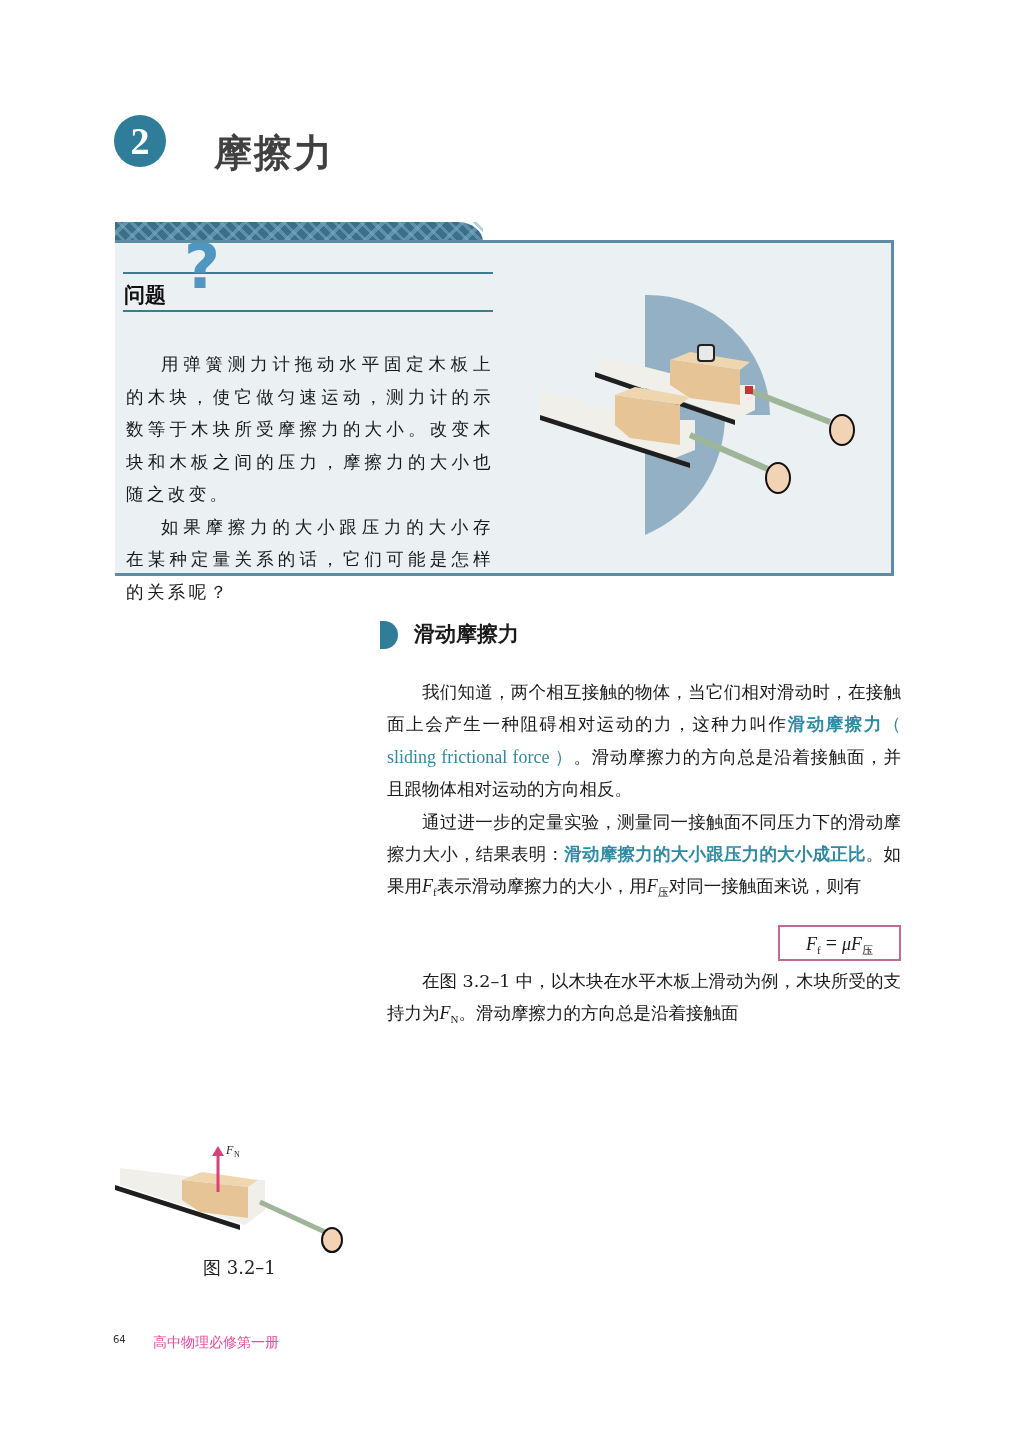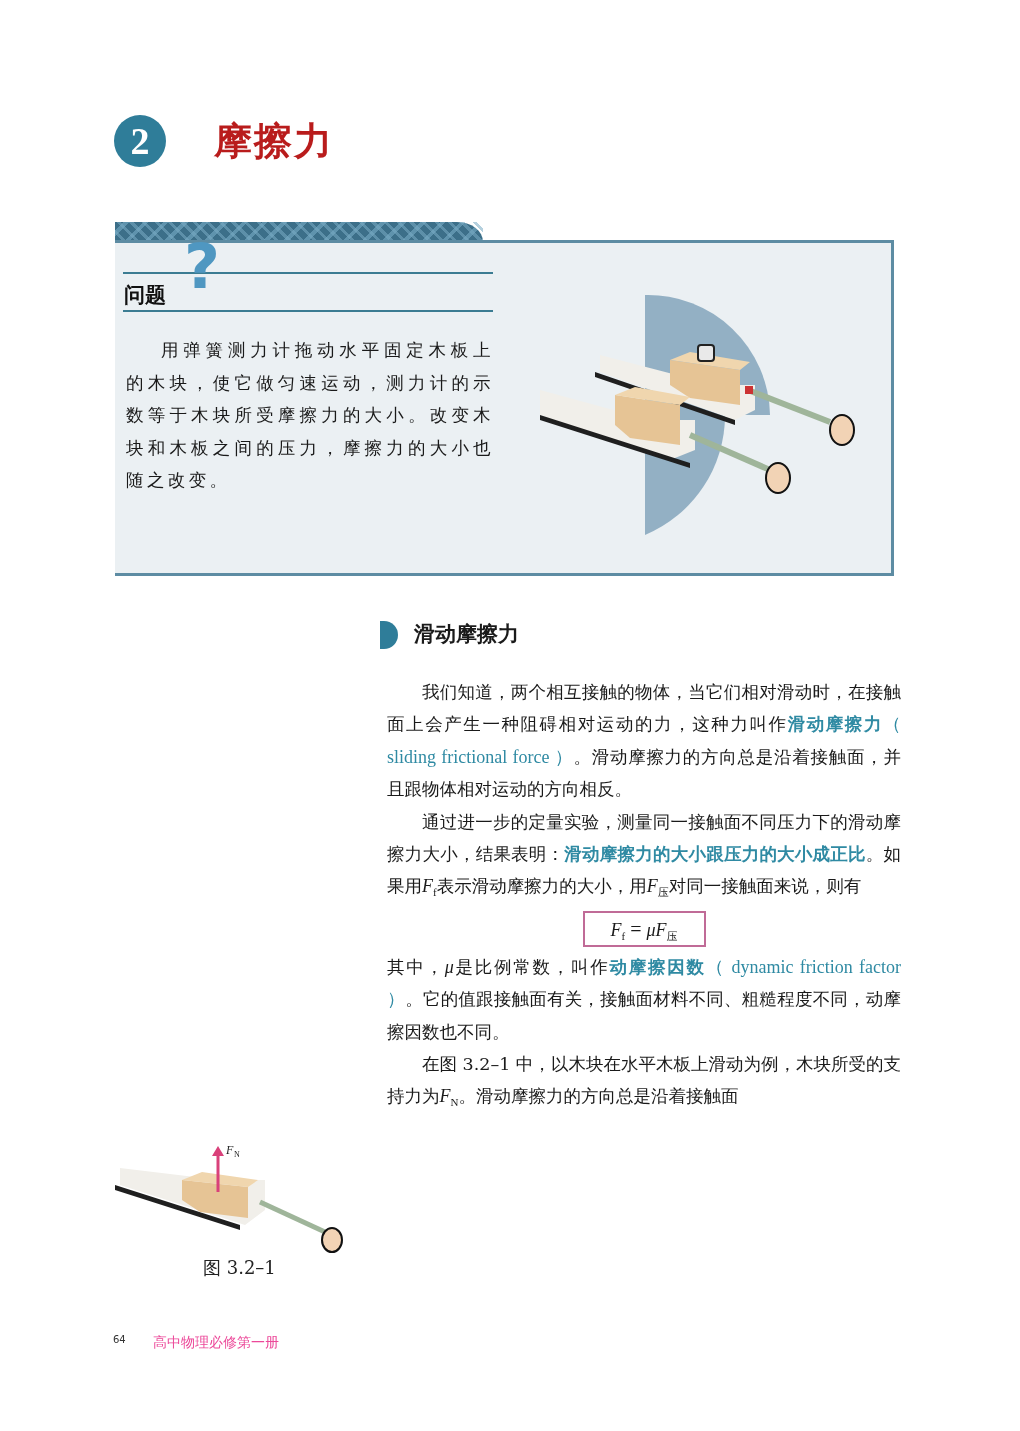--- a/index.html
+++ b/index.html
@@ -9,22 +9,22 @@
   }
   .abs { position: absolute; }
 
   
   .sec-circle {
     left: 114px; top: 115px; width: 52px; height: 52px; border-radius: 50%;
     background: #2f7d99; color: #ffffff; text-align: center; line-height: 52px;
     font-family: "Liberation Serif", serif; font-size: 38px; font-weight: bold;
   }
   .sec-title {
-    left: 214px; top: 116px; font-family: "DejaVu Serif", serif; font-size: 38px;
-    letter-spacing: 2px; color: #b91c1c; font-weight: bold;
+    left: 214px; top: 128px; font-family: "DejaVu Serif", serif; font-size: 38px;
+    letter-spacing: 2px; color: #404040; font-weight: bold;
   }
 
   
   .q-stripe {
     left: 115px; top: 222px; width: 368px; height: 20px;
     background: repeating-linear-gradient(135deg, #3c6f89 0 6px, #5f93ad 6px 10px, #3c6f89 10px 14px);
     border-top-right-radius: 26px 20px;
   }
   .q-stripe::after {
     content: ""; position: absolute; left: 0; top: 0; right: 0; bottom: 0;
@@ -36,21 +36,21 @@
   }
   .q-line { left: 123px; width: 370px; height: 2px; background: #3b7c92; }
   .q-label {
     left: 124px; top: 281px; font-family: "DejaVu Sans", sans-serif; font-size: 21px; color: #111; font-weight: bold; text-align: center;
   }
   .q-mark {
     left: 184px; top: 236px; font-family: "DejaVu Sans", sans-serif; font-size: 62px; font-weight: bold; color: #4f97c1;
     line-height: 1;
   }
   .q-text {
-    left: 126px; top: 334px; width: 368px; font-family: "DejaVu Serif", serif; font-size: 17.5px;
+    left: 126px; top: 348px; width: 368px; font-family: "DejaVu Serif", serif; font-size: 17.5px;
     line-height: 32.5px; letter-spacing: 3.4px; color: #1a1a1a; text-align: justify;
   }
   .q-text p { margin: 0; text-indent: 2em; }
 
   
   .illus { left: 530px; top: 290px; width: 370px; height: 250px; }
 
   
   .sub-marker {
     left: 380px; top: 621px; width: 18px; height: 28px; background: #2f7d99;
@@ -63,21 +63,21 @@
   .body-text {
     left: 387px; top: 676px; width: 514px; font-family: "DejaVu Serif", serif; font-size: 17.5px;
     line-height: 32.4px; color: #1a1a1a; text-align: justify;
   }
   .body-text p { margin: 0; text-indent: 2em; }
   .kw { color: #2f8aa3; font-weight: bold; font-family: "DejaVu Sans", sans-serif; }
   .en { color: #2f8aa3; font-family: "Liberation Serif", serif; font-size: 18px; }
   .math { font-family: "Liberation Serif", serif; font-style: italic; font-size: 18px; }
   .sub { font-size: 11px; vertical-align: -4px; font-style: normal; }
 
-  .formula-row { text-align: center; margin: 2px 0 4px 0; text-indent: 0 !important; }
+  .formula-row { text-align: right; margin: 16px 0 4px 0; text-indent: 0 !important; }
   .formula {
     display: inline-block; border: 2px solid #c06b97; padding: 0 26px; height: 32px; line-height: 32px;
     font-family: "Liberation Serif", serif; font-size: 20px;
   }
 
   
   .fig { left: 110px; top: 1140px; width: 250px; height: 120px; }
   .fig-cap {
     left: 203px; top: 1256px; font-family: "DejaVu Serif", serif; font-size: 18px; color: #222;
   }
@@ -94,20 +94,21 @@
 
 <div class="abs q-stripe"></div>
 <div class="abs q-box"></div>
 <div class="abs q-line" style="top:272px"></div>
 <div class="abs q-mark">?</div>
 <div class="abs q-label">问题</div>
 <div class="abs q-line" style="top:310px"></div>
 
 <div class="abs q-text">
   <p>用弹簧测力计拖动水平固定木板上的木块，使它做匀速运动，测力计的示数等于木块所受摩擦力的大小。改变木块和木板之间的压力，摩擦力的大小也随之改变。</p>
+  <p>如果摩擦力的大小跟压力的大小存在某种定量关系的话，它们可能是怎样的关系呢？</p>
 </div>
 
 <svg class="abs illus" viewBox="0 0 370 250">
   <path d="M 115 5 A 130 130 0 0 1 115 245 Z" fill="#93b0c4"></path>
   <path d="M 115 5 A 122 122 0 0 1 240 125 L 115 125 Z" fill="#93b0c4"></path>
 
   <polygon points="70,65 185,95 225,95 225,120 205,130 70,82" fill="#f1efea"></polygon>
   <polygon points="65,82 205,130 205,135 65,87" fill="#1f1f1f"></polygon>
 
   <polygon points="140,70 210,80 210,115 160,108 140,95" fill="#e6c495"></polygon>
@@ -136,23 +137,20 @@
 <div class="abs body-text">
   <p>
     <span>我们知道，两个相互接触的物体，当它们相对滑动时，在接触面上会产生一种阻碍相对运动的力，这种力叫作</span><span class="kw">滑动摩擦力</span><span class="en">（ sliding frictional force ）</span><span>。滑动摩擦力的方向总是沿着接触面，并且跟物体相对运动的方向相反。</span>
   </p>
   <p>
     <span>通过进一步的定量实验，测量同一接触面不同压力下的滑动摩擦力大小，结果表明：</span><span class="kw">滑动摩擦力的大小跟压力的大小成正比</span><span>。如果用</span><span class="math"><span>F</span><span class="sub">f</span></span><span>表示滑动摩擦力的大小，用</span><span class="math"><span>F</span><span class="sub">压</span></span><span>对同一接触面来说，则有</span>
   </p>
   <div class="formula-row">
     <span class="formula"><span class="math">F</span><span class="sub">f</span><span> = </span><span class="math">μ</span><span class="math">F</span><span class="sub">压</span></span>
   </div>
-  <p style="text-indent:0">
-    <span>其中，</span><span class="math">μ</span><span>是比例常数，叫作</span><span class="kw">动摩擦因数</span><span class="en">（ dynamic friction factor ）</span><span>。它的值跟接触面有关，接触面材料不同、粗糙程度不同，动摩擦因数也不同。</span>
-  </p>
   <p>
     <span>在图 3.2–1 中，以木块在水平木板上滑动为例，木块所受的支持力为</span><span class="math"><span>F</span><span class="sub">N</span></span><span>。滑动摩擦力的方向总是沿着接触面</span>
   </p>
 </div>
 
 <svg class="abs fig" viewBox="0 0 250 120">
   <polygon points="10,28 110,40 155,40 155,70 135,85 10,45" fill="#f1efea"></polygon>
   <polygon points="5,45 130,85 130,90 5,50" fill="#1f1f1f"></polygon>
   <polygon points="72,40 138,47 138,78 90,72 72,60" fill="#e6c495"></polygon>
   <polygon points="72,40 92,32 148,40 138,47" fill="#f0d6ae"></polygon>

